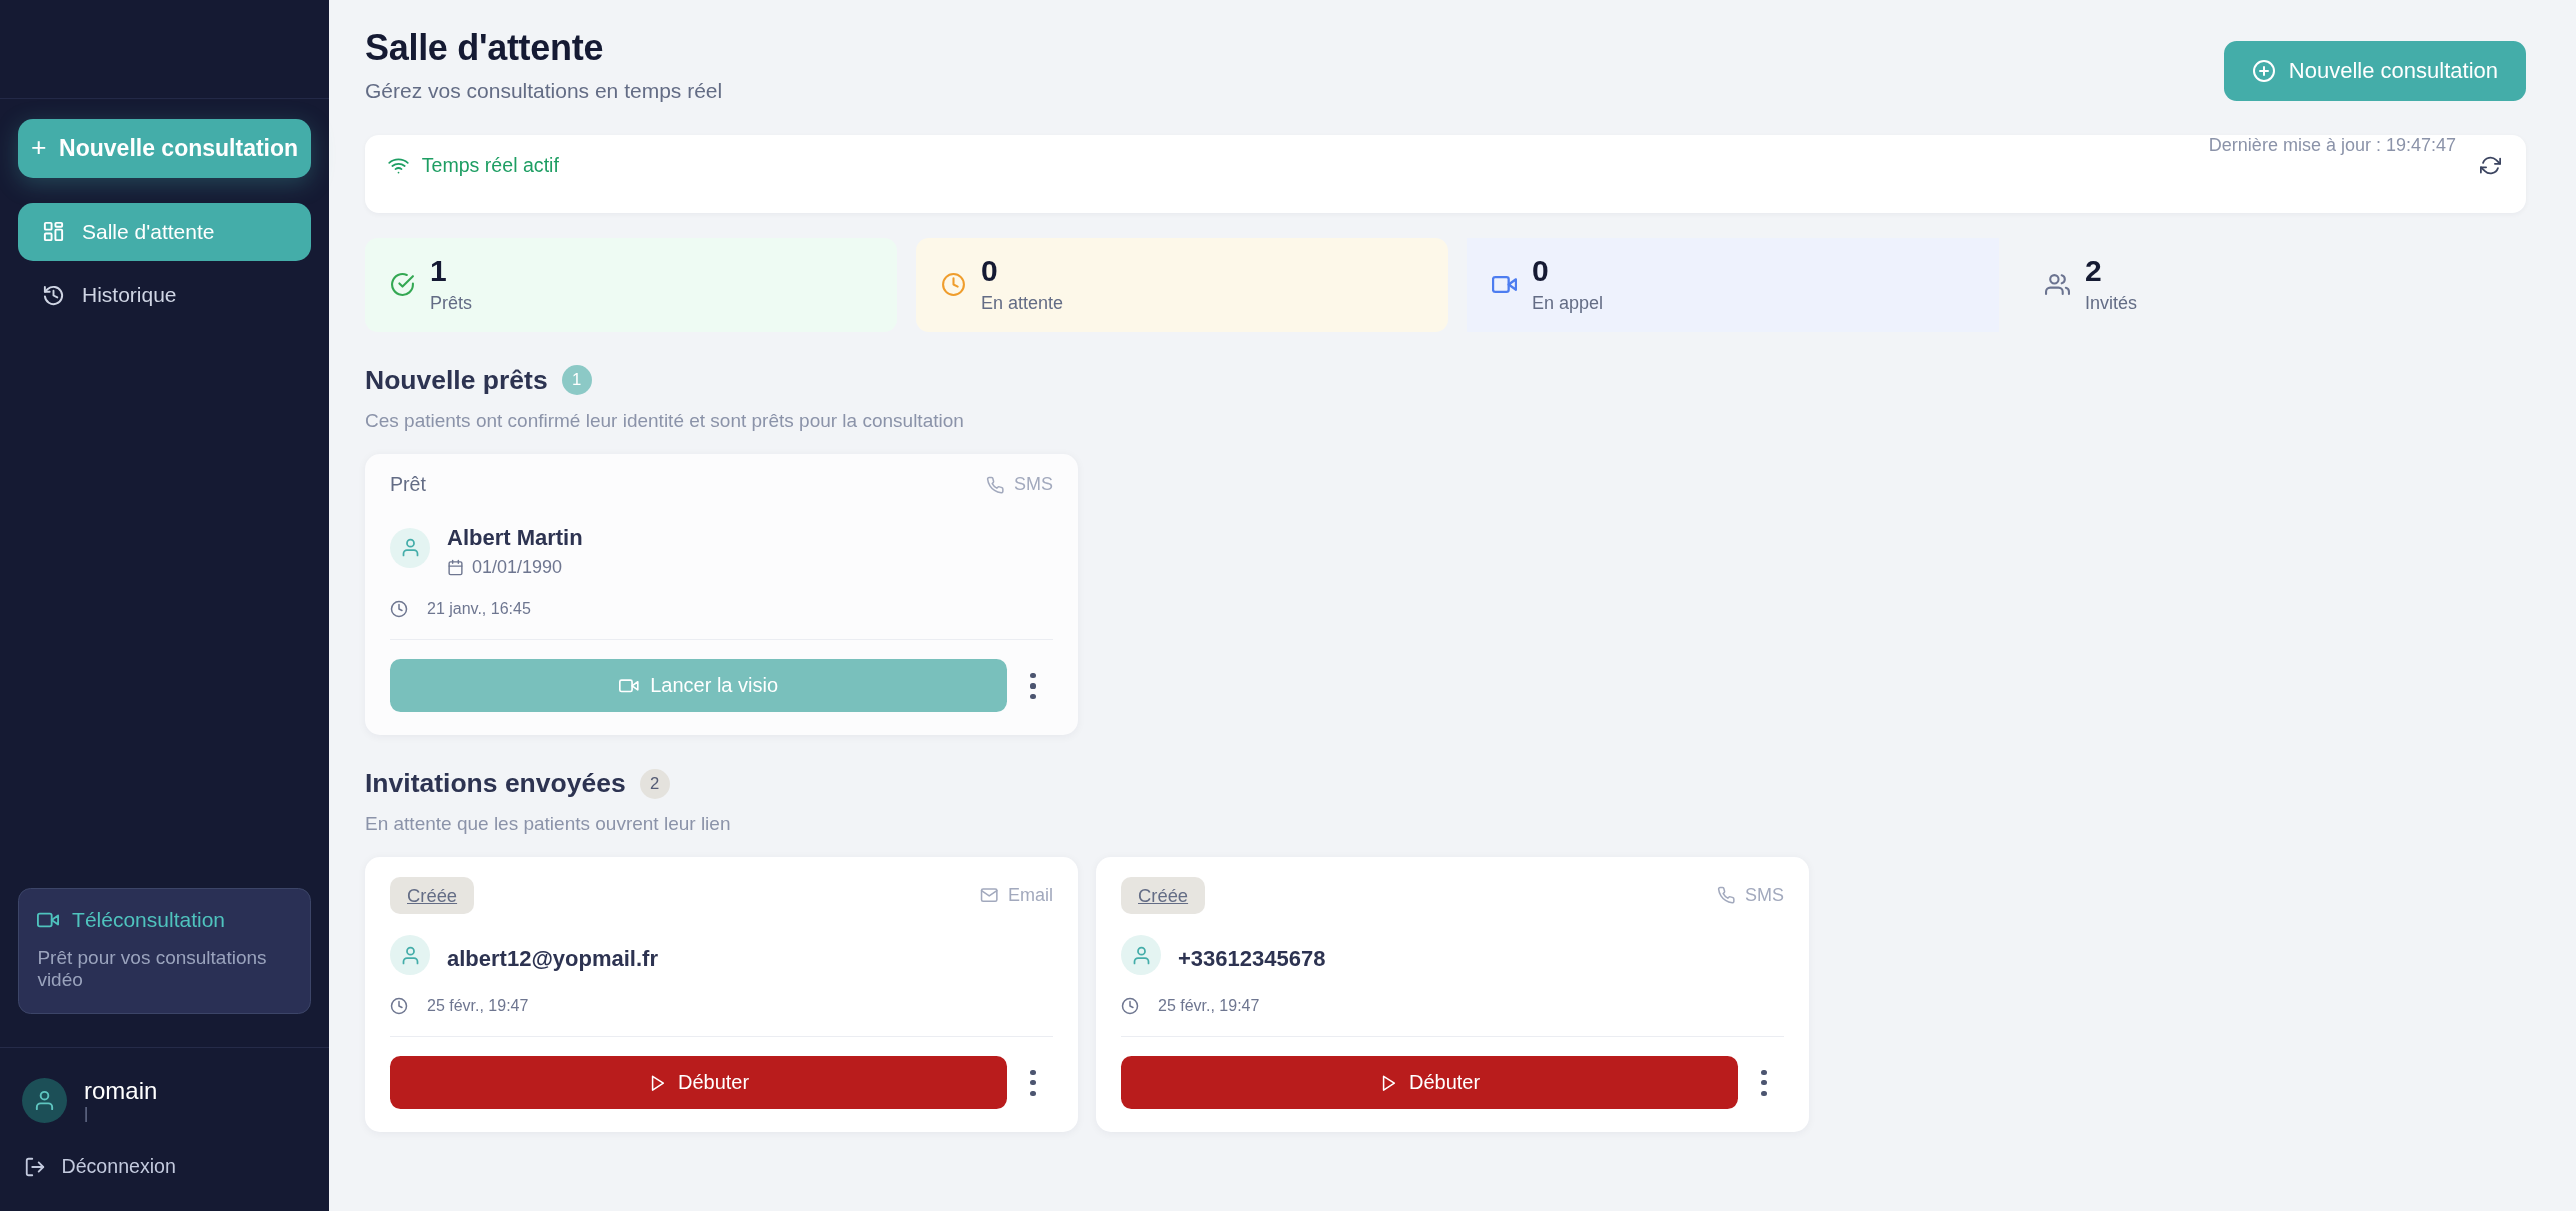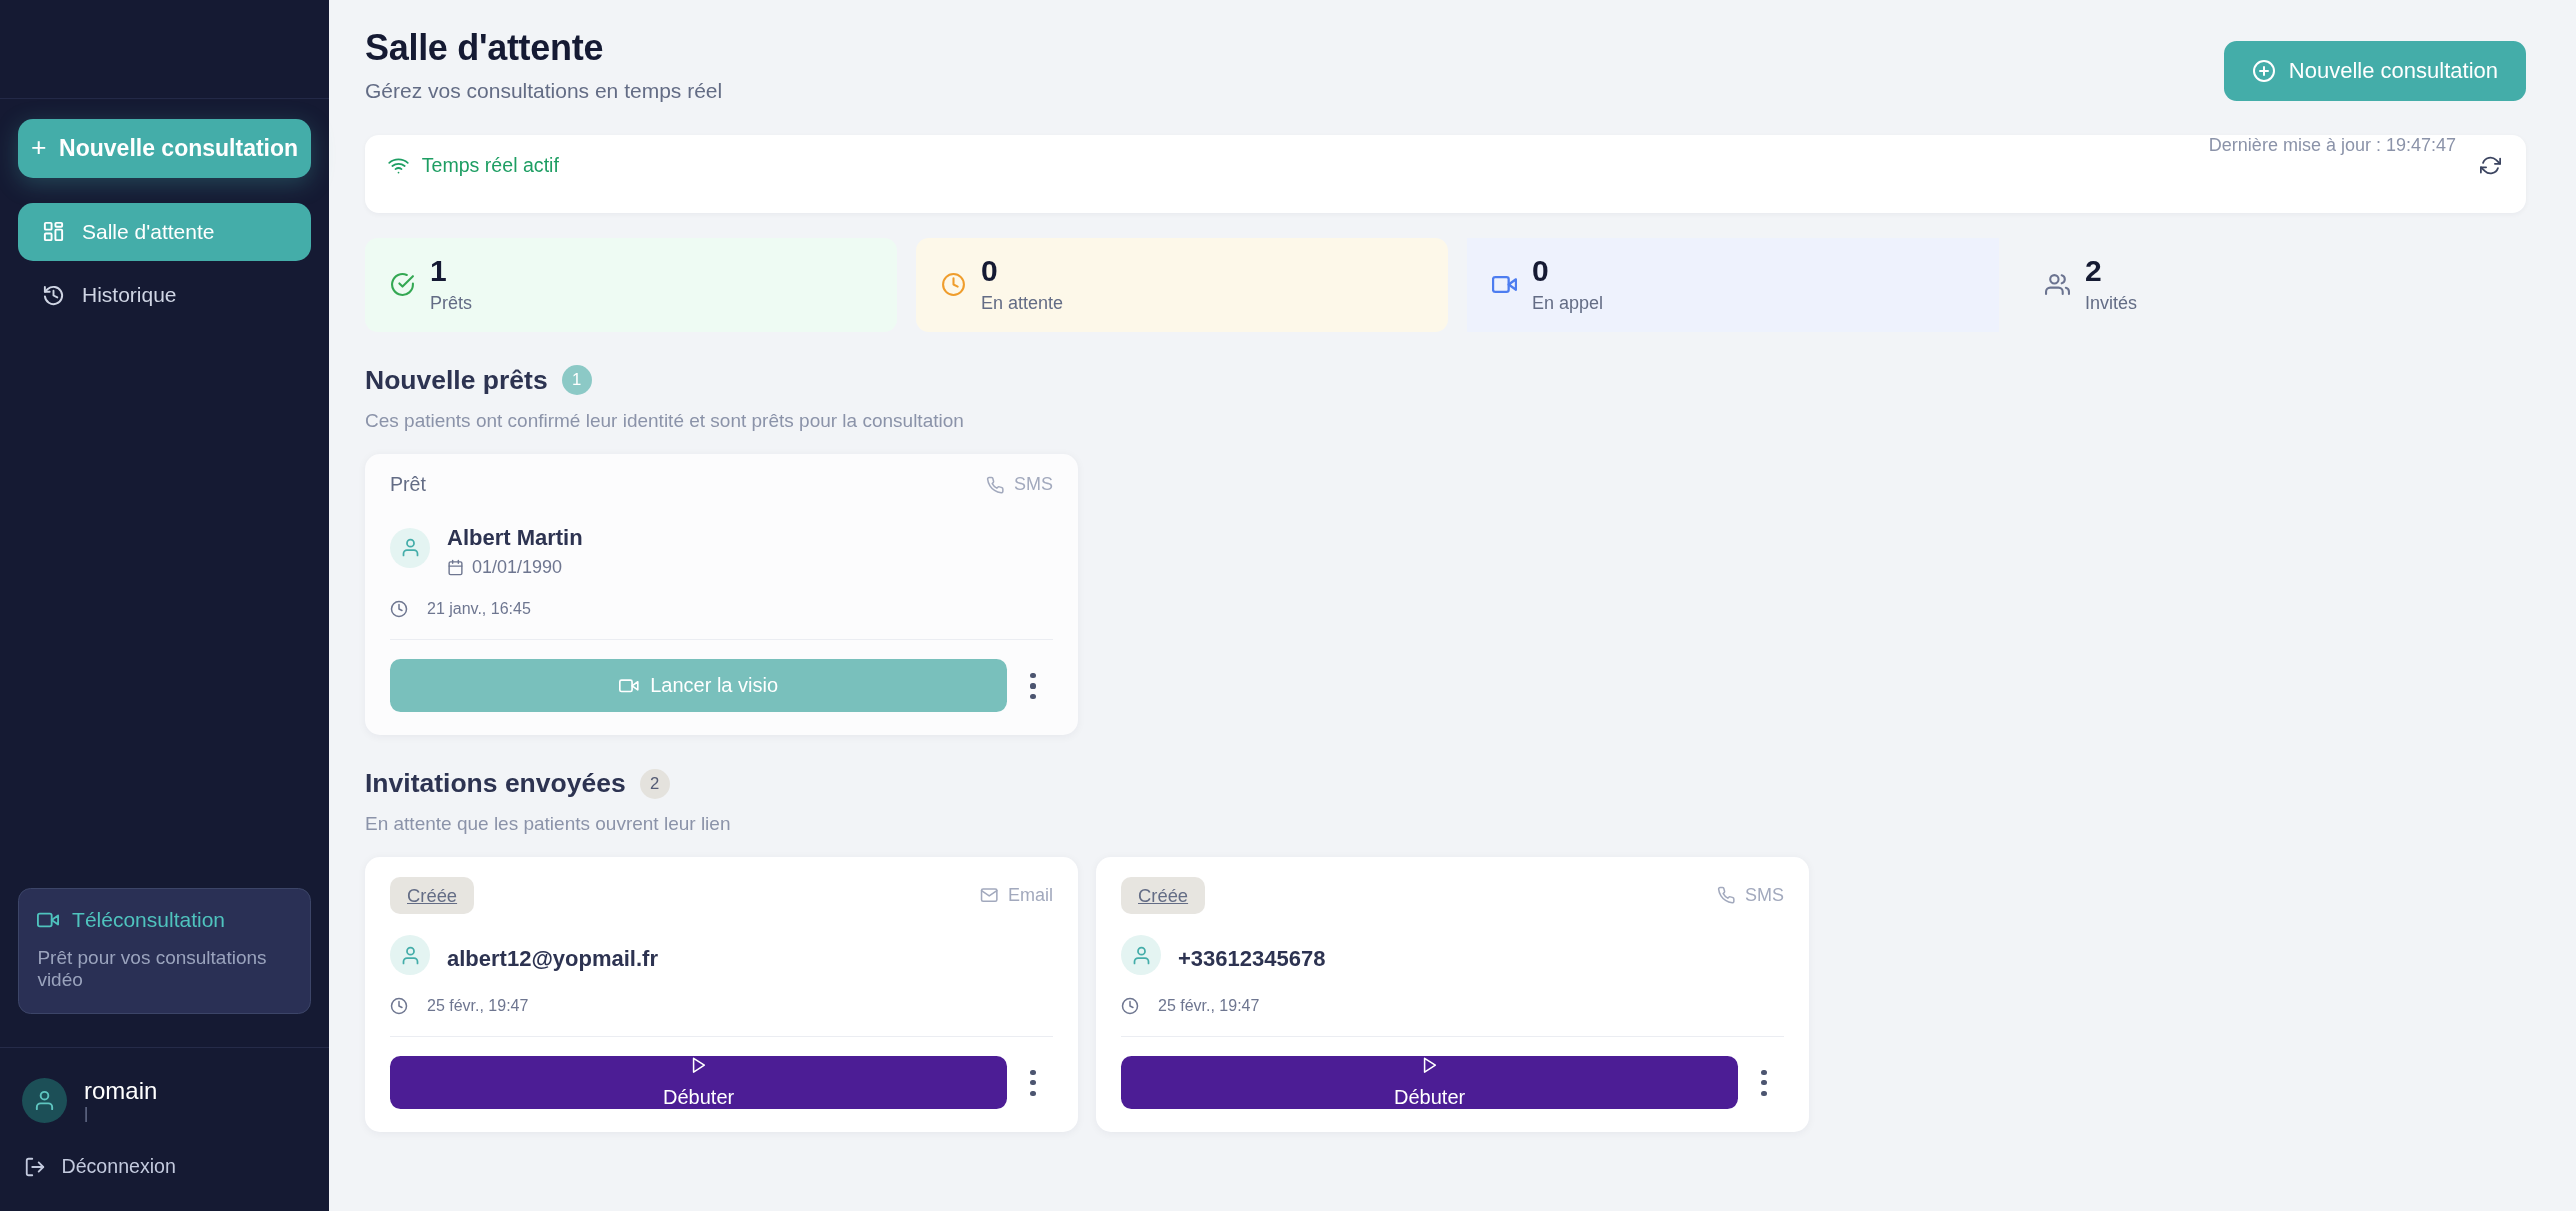--- a/index.html
+++ b/index.html
@@ -154,21 +154,21 @@
   .hr { height: 0.6px; background: #ebedf2; margin-top: 21px; }
 
   .act-row { display: flex; align-items: center; gap: 5.8px; margin-top: 19.6px; }
   .act-btn {
     flex: 1 1 auto; height: 53px; border: none; border-radius: 10.4px;
     color: #fff; font-size: 20px; cursor: pointer;
     display: flex; align-items: center; justify-content: center; gap: 11.5px;
     font-family: "Liberation Sans", sans-serif;
   }
   .act-btn.teal { background: #79c0bc; }
-  .act-btn.dark { background: #4c1d95; flex-direction: column; }
+  .act-btn.dark { background: #b91c1c; }
   .kebab {
     width: 40px; height: 53px; display: flex; flex-direction: column;
     align-items: center; justify-content: center; gap: 5.2px; cursor: pointer;
   }
   .kebab i { width: 5.2px; height: 5.2px; border-radius: 50%; background: #4c5570; display: block; }
 
   svg { display: block; }
 </style>
 </head>
 <body>

